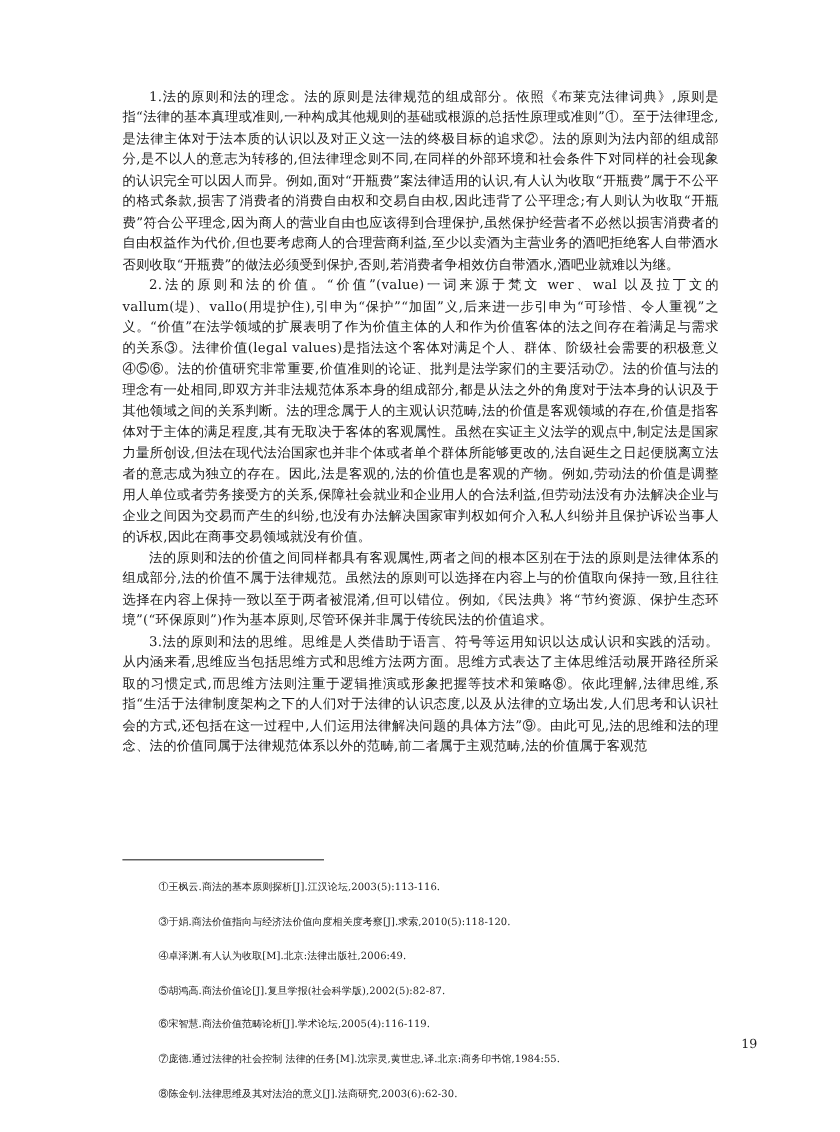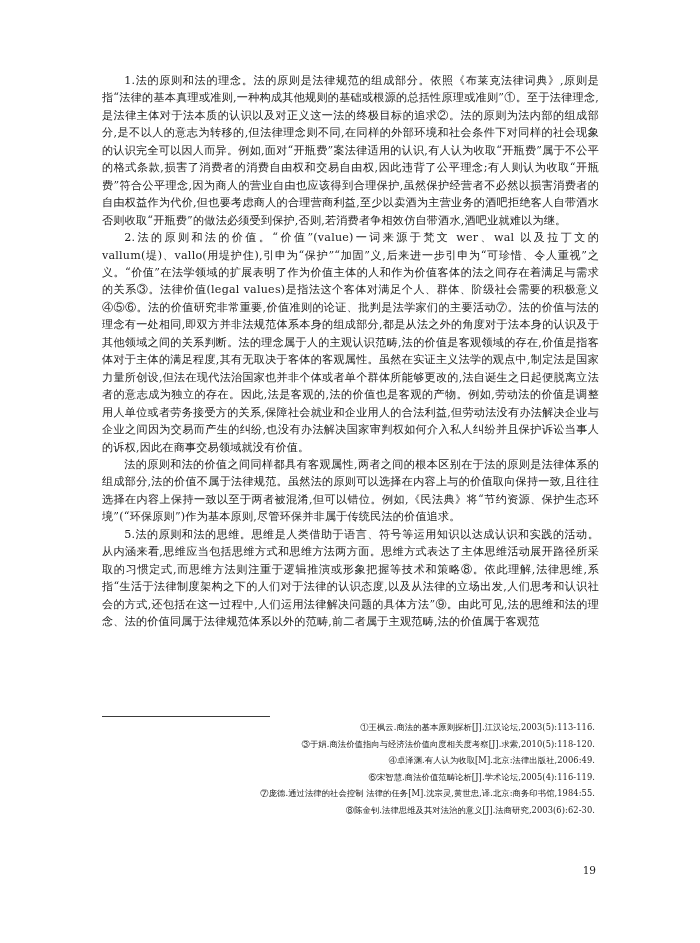--- a/index.html
+++ b/index.html
@@ -48,60 +48,60 @@
     top: 716px;
     width: 497px;
   }
   .notes-rule {
     width: 168px;
     height: 0;
     border-top: 1px solid #3a3a3a;
     margin: 0 0 4px 0;
   }
   .note-line {
-    margin: 4px;
+    margin: 16px;
     font-size: 8.3px;
     line-height: 12.6px;
     color: #222222;
     white-space: nowrap;
     padding-left: 14px;
     letter-spacing: 0.01em;
     font-family: "DejaVu Serif", "Liberation Serif", serif;
-    text-align: right;
   }
   .folio {
     position: absolute;
     left: 0;
     top: 864px;
     width: 700px;
     text-align: right;
-    padding-right: 104px;
+    padding-right: 69px;
     box-sizing: border-box;
     font-size: 10.5px;
     color: #1d1d1d;
     font-family: "DejaVu Serif", "Liberation Serif", serif;
   }
 </style>
 </head>
 <body>
 
 <div class="page">
 
   <div class="content">
     <p class="body-para">1.法的原则和法的理念。法的原则是法律规范的组成部分。依照《布莱克法律词典》,原则是指“法律的基本真理或准则,一种构成其他规则的基础或根源的总括性原理或准则”①。至于法律理念,是法律主体对于法本质的认识以及对正义这一法的终极目标的追求②。法的原则为法内部的组成部分,是不以人的意志为转移的,但法律理念则不同,在同样的外部环境和社会条件下对同样的社会现象的认识完全可以因人而异。例如,面对“开瓶费”案法律适用的认识,有人认为收取“开瓶费”属于不公平的格式条款,损害了消费者的消费自由权和交易自由权,因此违背了公平理念;有人则认为收取“开瓶费”符合公平理念,因为商人的营业自由也应该得到合理保护,虽然保护经营者不必然以损害消费者的自由权益作为代价,但也要考虑商人的合理营商利益,至少以卖酒为主营业务的酒吧拒绝客人自带酒水否则收取“开瓶费”的做法必须受到保护,否则,若消费者争相效仿自带酒水,酒吧业就难以为继。</p>
     <p class="body-para">2.法的原则和法的价值。“价值”(value)一词来源于梵文 wer、wal 以及拉丁文的 vallum(堤)、vallo(用堤护住),引申为“保护”“加固”义,后来进一步引申为“可珍惜、令人重视”之义。“价值”在法学领域的扩展表明了作为价值主体的人和作为价值客体的法之间存在着满足与需求的关系③。法律价值(legal values)是指法这个客体对满足个人、群体、阶级社会需要的积极意义④⑤⑥。法的价值研究非常重要,价值准则的论证、批判是法学家们的主要活动⑦。法的价值与法的理念有一处相同,即双方并非法规范体系本身的组成部分,都是从法之外的角度对于法本身的认识及于其他领域之间的关系判断。法的理念属于人的主观认识范畴,法的价值是客观领域的存在,价值是指客体对于主体的满足程度,其有无取决于客体的客观属性。虽然在实证主义法学的观点中,制定法是国家力量所创设,但法在现代法治国家也并非个体或者单个群体所能够更改的,法自诞生之日起便脱离立法者的意志成为独立的存在。因此,法是客观的,法的价值也是客观的产物。例如,劳动法的价值是调整用人单位或者劳务接受方的关系,保障社会就业和企业用人的合法利益,但劳动法没有办法解决企业与企业之间因为交易而产生的纠纷,也没有办法解决国家审判权如何介入私人纠纷并且保护诉讼当事人的诉权,因此在商事交易领域就没有价值。</p>
     <p class="body-para">法的原则和法的价值之间同样都具有客观属性,两者之间的根本区别在于法的原则是法律体系的组成部分,法的价值不属于法律规范。虽然法的原则可以选择在内容上与的价值取向保持一致,且往往选择在内容上保持一致以至于两者被混淆,但可以错位。例如,《民法典》将“节约资源、保护生态环境”(“环保原则”)作为基本原则,尽管环保并非属于传统民法的价值追求。</p>
-    <p class="body-para">5.法的原则和法的思维。思维是人类借助于语言、符号等运用知识以达成认识和实践的活动。从内涵来看,思维应当包括思维方式和思维方法两方面。思维方式表达了主体思维活动展开路径所采取的习惯定式,而思维方法则注重于逻辑推演或形象把握等技术和策略⑧。依此理解,法律思维,系指“生活于法律制度架构之下的人们对于法律的认识态度,以及从法律的立场出发,人们思考和认识社会的方式,还包括在这一过程中,人们运用法律解决问题的具体方法”⑨。由此可见,法的思维和法的理念、法的价值同属于法律规范体系以外的范畴,前二者属于主观范畴,法的价值属于客观范</p>
+    <p class="body-para">3.法的原则和法的思维。思维是人类借助于语言、符号等运用知识以达成认识和实践的活动。从内涵来看,思维应当包括思维方式和思维方法两方面。思维方式表达了主体思维活动展开路径所采取的习惯定式,而思维方法则注重于逻辑推演或形象把握等技术和策略⑧。依此理解,法律思维,系指“生活于法律制度架构之下的人们对于法律的认识态度,以及从法律的立场出发,人们思考和认识社会的方式,还包括在这一过程中,人们运用法律解决问题的具体方法”⑨。由此可见,法的思维和法的理念、法的价值同属于法律规范体系以外的范畴,前二者属于主观范畴,法的价值属于客观范</p>
   </div>
 
   <div class="notes">
     <div class="notes-rule"></div>
     <p class="note-line">①王枫云.商法的基本原则探析[J].江汉论坛,2003(5):113-116.</p>
     <p class="note-line">③于娟.商法价值指向与经济法价值向度相关度考察[J].求索,2010(5):118-120.</p>
     <p class="note-line">④卓泽渊.有人认为收取[M].北京:法律出版社,2006:49.</p>
+    <p class="note-line">⑤胡鸿高.商法价值论[J].复旦学报(社会科学版),2002(5):82-87.</p>
     <p class="note-line">⑥宋智慧.商法价值范畴论析[J].学术论坛,2005(4):116-119.</p>
     <p class="note-line">⑦庞德.通过法律的社会控制 法律的任务[M].沈宗灵,黄世忠,译.北京:商务印书馆,1984:55.</p>
     <p class="note-line">⑧陈金钊.法律思维及其对法治的意义[J].法商研究,2003(6):62-30.</p>
   </div>
 
   <div class="folio">19</div>
 
 </div>
 
 </body></html>

